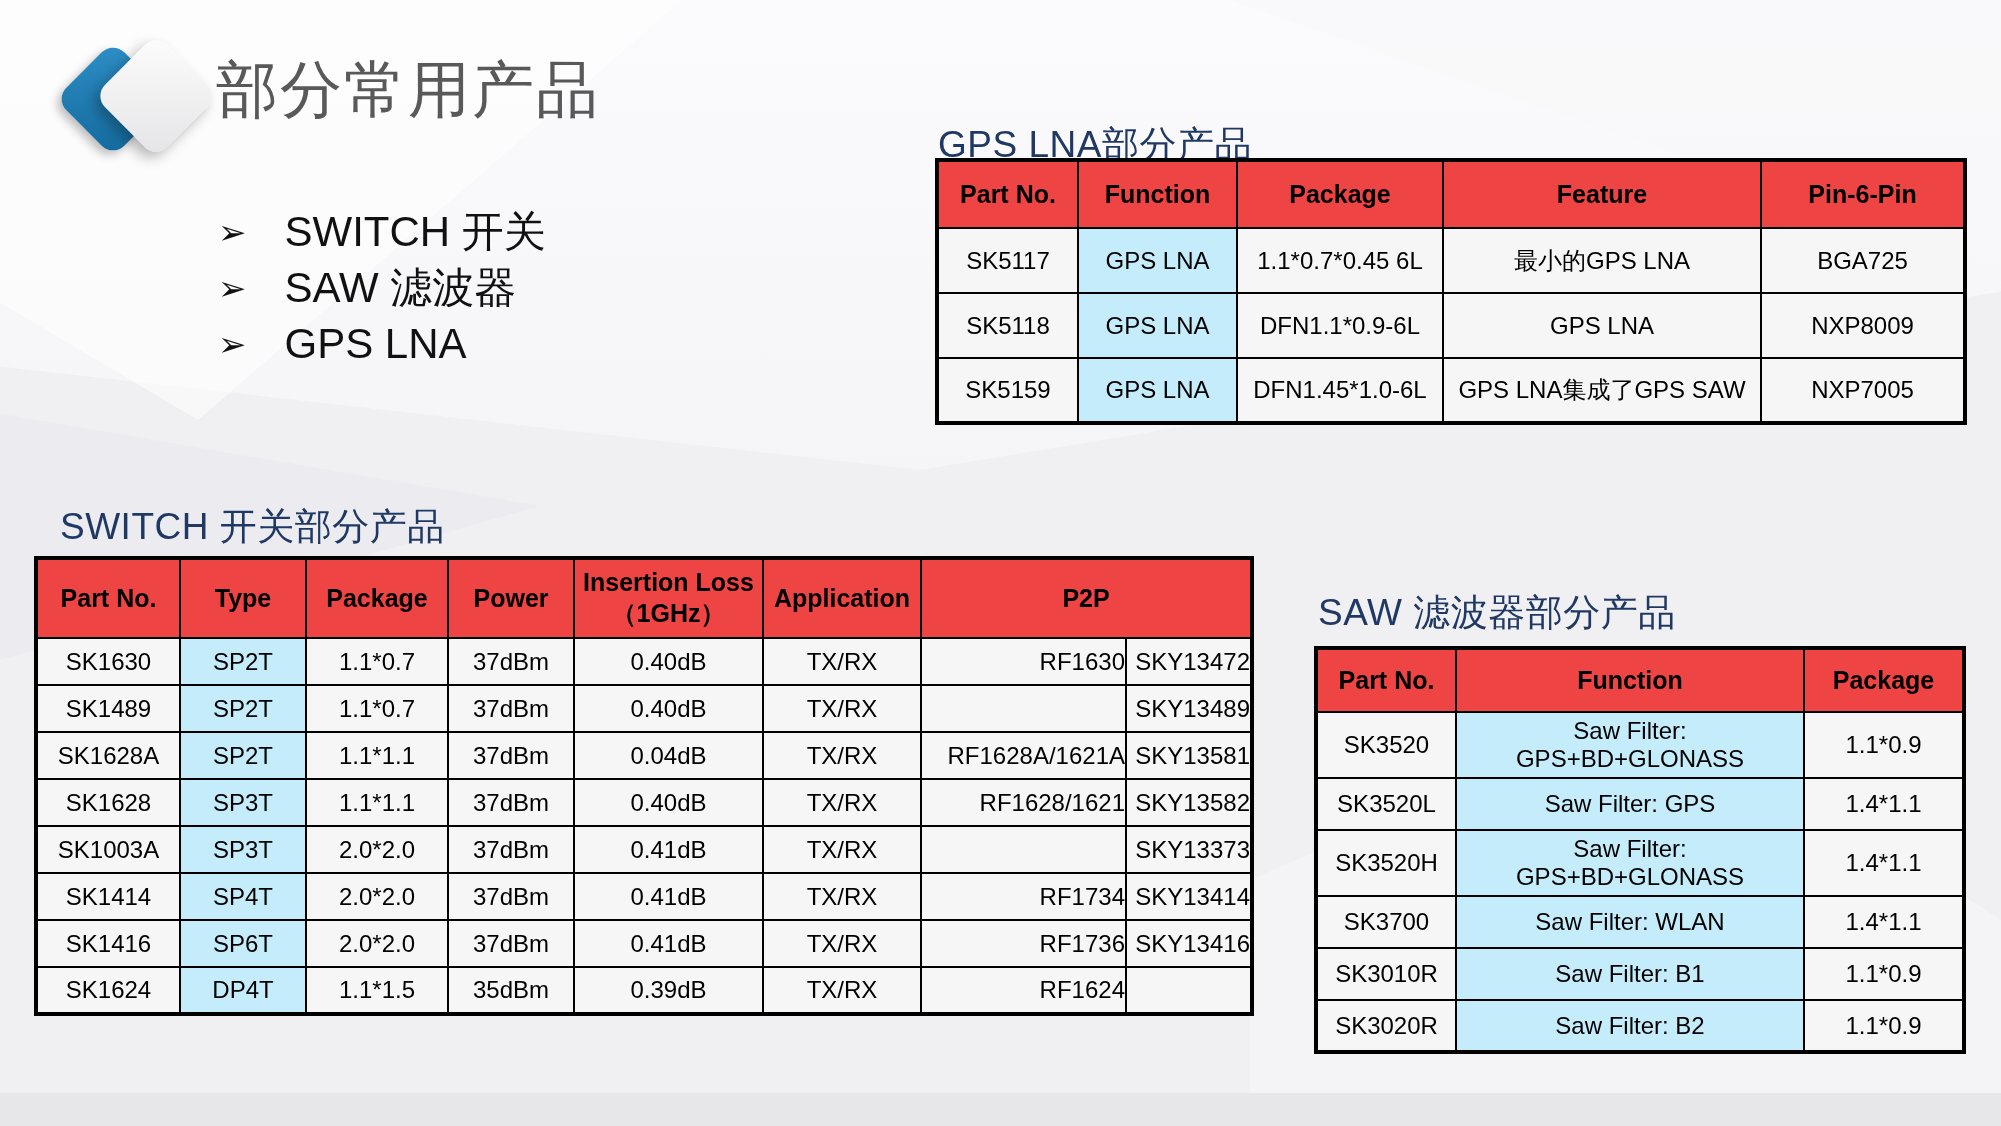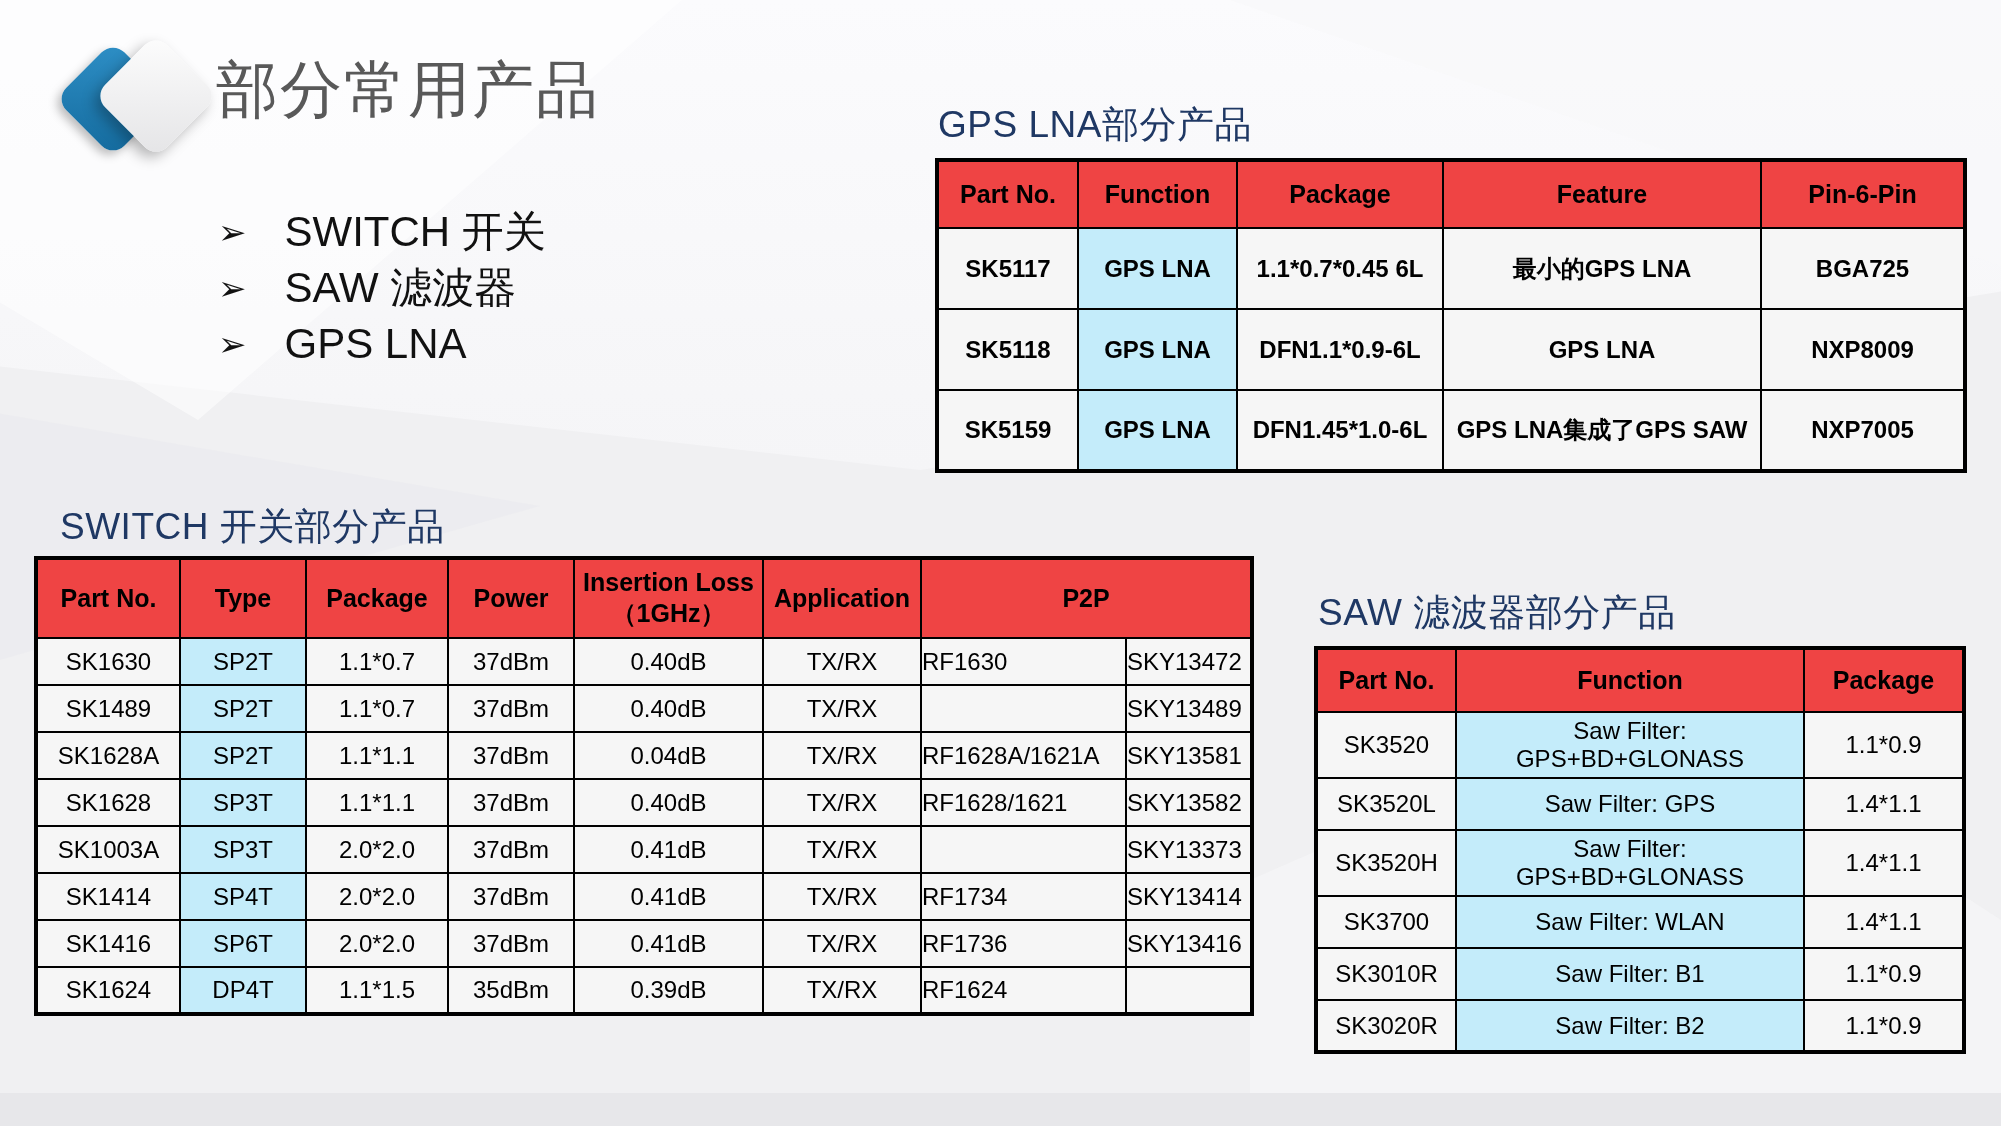--- a/index.html
+++ b/index.html
@@ -49,46 +49,46 @@
     letter-spacing:2px;
   }
 
   .bullet-list { position:absolute; left:218px; top:204px; }
   .bullet-item { display:flex; align-items:center; height:56px; font-size:42px; color:#111; }
   .bullet-arrow { font-size:34px; margin-right:38px; color:#111; }
 
   .table-title {
     position:absolute; font-size:37px; color:#1f3864; letter-spacing:0.5px;
   }
-  .title-gps    { left:938px;  top:100px; }
+  .title-gps    { left:938px;  top:120px; }
   .title-switch { left:60px;   top:502px;text-align:right; }
   .title-saw    { left:1318px; top:588px; }
 
   table {
     position:absolute; border-collapse:collapse; table-layout:fixed;
     background:#f6f6f6;
   }
   th, td {
     border:2px solid #000; text-align:center; vertical-align:middle;
     overflow:hidden; white-space:pre-line;
   }
   th { background:#ef4444; font-size:25px; font-weight:bold; color:#000; }
   td { background:#f6f6f6; font-size:24px; font-weight:normal; color:#000; }
   td.hl { background:#c4ecfa; }
   table { border:4px solid #000; }
 
   .gps-table    { left:935px;  top:158px; width:1028px; }
   .gps-table th { height:68px; }
-  .gps-table td { height:81px;font-weight:bold; }
+  .gps-table td { height:65px; }
 
   .switch-table { left:34px; top:556px; width:1216px; }
   .switch-table th { height:80px; }
   .switch-table td { height:47px; }
   .switch-table td:nth-child(7),
-  .switch-table td:nth-child(8) { text-align:left; padding-left:0; }
+  .switch-table td:nth-child(8) { text-align:right; padding-left:0; }
 
   .saw-table    { left:1314px; top:646px; width:648px; }
   .saw-table th { height:64px; }
   .saw-table td { height:52px; padding:4px 2px; }
 </style>
 </head>
 <body>
 
 <div class="bg-shape bg1"></div>
 <div class="bg-shape bg2"></div>

